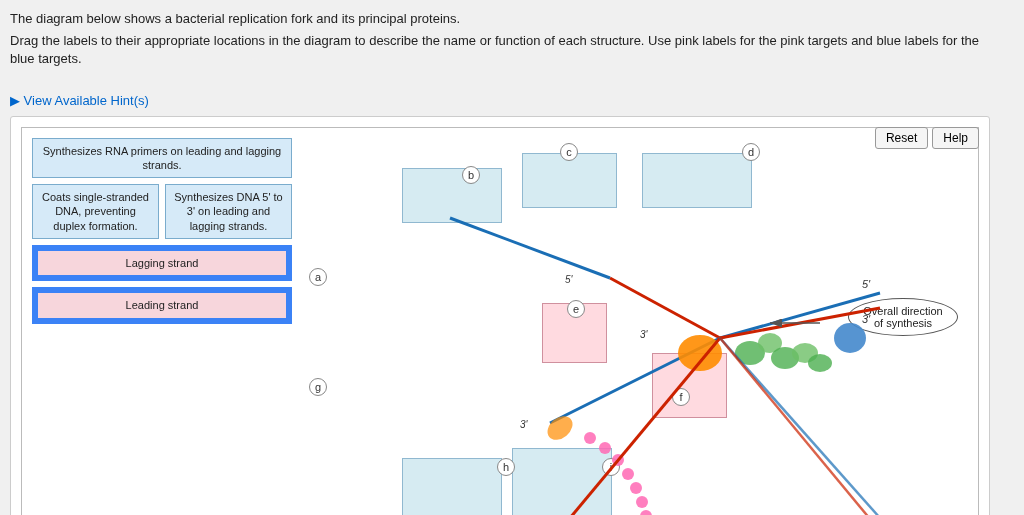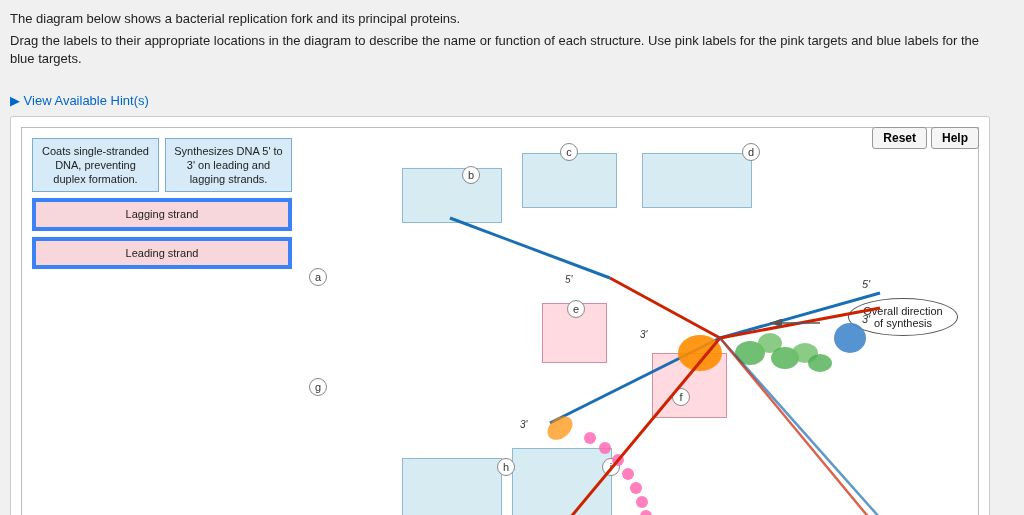--- a/index.html
+++ b/index.html
@@ -46,21 +46,20 @@
       display: flex;
       gap: 4px;
     }
     .btn {
       padding: 3px 10px;
       border: 1px solid #999;
       background: #f5f5f5;
       border-radius: 3px;
       cursor: pointer;
       font-size: 12px;
-      font-weight: bold;
     }
     .inner-box {
       border: 1px solid #bbb;
       padding: 10px;
       display: flex;
       gap: 0;
       min-height: 430px;
     }
     
     .labels-panel {
@@ -79,21 +78,21 @@
       border: 1px solid #7aaccd;
       background: #d6eaf8;
       padding: 5px 8px;
       font-size: 11px;
       line-height: 1.3;
       cursor: grab;
       text-align: center;
       flex: 1;
     }
     .label-box.pink {
-      border: 4px solid #3b82f6;
+      border: 6px solid #3b82f6;
       background: #f7d6dc;
     }
     
     .diagram-area {
       flex: 1;
       position: relative;
       min-height: 420px;
       overflow: hidden;
     }
     
@@ -156,20 +155,25 @@
 <div class="main-container">
   <div class="top-buttons">
     <button class="btn">Reset</button>
     <button class="btn">Help</button>
   </div>
 
   <div class="inner-box">
 
     <div class="labels-panel">
 
+      <div class="label-row">
+        <div class="label-box">
+          Synthesizes RNA primers on leading and lagging strands.
+        </div>
+      </div>
 
 
       <div class="label-row">
         <div class="label-box">
           Coats single-stranded DNA, preventing duplex formation.
         </div>
         <div class="label-box">
           Synthesizes DNA 5' to 3' on leading and lagging strands.
         </div>
       </div>

